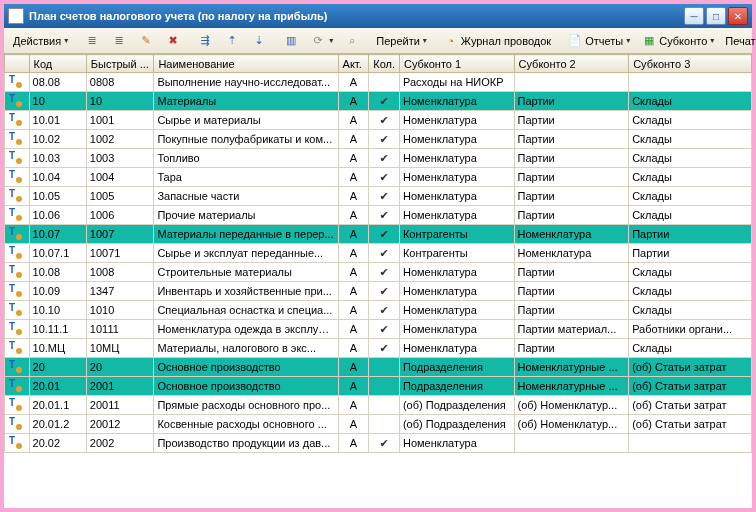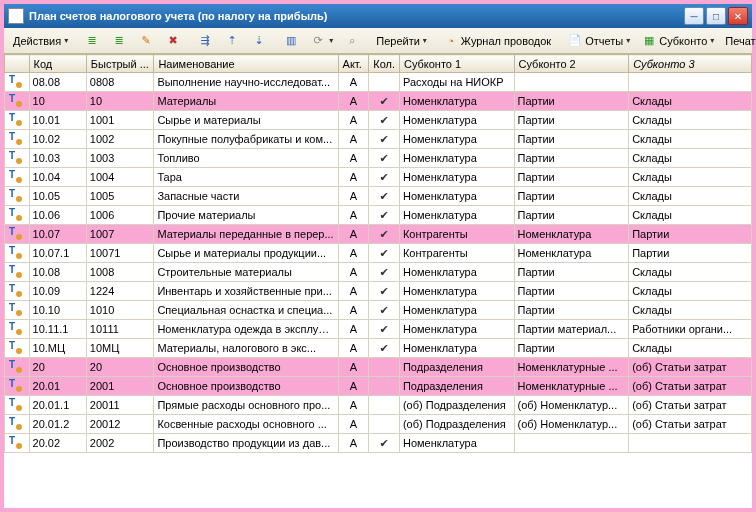--- a/index.html
+++ b/index.html
@@ -11,21 +11,21 @@
 .title-btn { width: 20px; height: 18px; background: linear-gradient(#fafcff,#cfe0f4); border: 1px solid #6a8ab3; margin-left: 2px; display: flex; align-items: center; justify-content: center; font-family: Arial; font-size: 10px; color: #2a4a7a; border-radius: 2px; cursor: pointer; }
 .title-btn.close { background: linear-gradient(#f08070,#d04030); color:#fff; border-color:#a02020; }
 .toolbar { background: linear-gradient(#f8f6ee,#ede8d8); height: 26px; display: flex; align-items: center; padding: 1px 4px; border-bottom: 1px solid #c0b89a; gap:1px; }
 .tb-btn { height: 22px; padding: 0 4px; display: flex; align-items: center; border: 1px solid transparent; cursor: pointer; gap:2px; white-space:nowrap; }
 .tb-sep { width: 1px; height: 20px; background: #c8c0a8; margin: 0 2px; }
 .drop-arrow { font-size: 8px; color: #333; margin-left:1px; }
 .grid-wrap { flex: 1; overflow: auto; background: #fff; position:relative; }
 table { border-collapse: collapse; width: 100%; table-layout: fixed; }
 th { background: linear-gradient(#fdfcf8,#eae3d0); border: 1px solid #c0b89a; padding: 2px 4px; text-align: left; font-weight: normal; height: 18px; white-space: nowrap; overflow: hidden; font-size: 11px; }
 td { border: 1px solid #d8d0c0; padding: 1px 3px; height: 18px; white-space: nowrap; overflow: hidden; text-overflow: ellipsis; font-size: 11px; }
-tr.alt td { background: #f9a8d4; }
+tr.alt td { background: #14b8a6; }
 tr.plain td { background: #fff; }
 .row-icon { width: 14px; height:14px; display:inline-block; position:relative; }
 .row-icon::before { content:"T"; color:#2060c0; font-weight:bold; font-size:10px; position:absolute; left:1px; top:0; }
 .row-icon::after { content:""; position:absolute; right:0; bottom:0; width:6px; height:6px; background:#e0a030; border-radius:50%; }
 .chk { color: #333; text-align:center; }
 
 .ic { width:16px; height:16px; display:inline-flex; align-items:center; justify-content:center; font-size:11px; }
 .ic-green{color:#2a9a2a}.ic-red{color:#c03030}.ic-blue{color:#3060c0}.ic-orange{color:#d07818}.ic-gray{color:#888}
 </style>
 </head>
@@ -111,21 +111,21 @@
       <thead>
           <tr id="hdr">
             <th style="width: 24px;"></th>
             <th style="width: 56px;">Код</th>
             <th style="width: 66px;">Быстрый ...</th>
             <th style="width: 180px;">Наименование</th>
             <th style="width: 30px;">Акт.</th>
             <th style="width: 30px;">Кол.</th>
             <th style="width: 112px;">Субконто 1</th>
             <th style="width: 112px;">Субконто 2</th>
-            <th style="width: 120px; font-style: italic;">Субконто 3</th>
+            <th style="width: 120px;">Субконто 3</th>
           </tr>
         </thead>
       <tbody id="tbody">
           <tr class="plain">
             <td><span class="row-icon"></span></td>
             <td>08.08</td>
             <td>0808</td>
             <td>Выполнение научно-исследоват...</td>
             <td style="text-align: center;">А</td>
             <td style="text-align: center;"></td>
@@ -218,42 +218,42 @@
             <td style="text-align: center;">А</td>
             <td style="text-align: center;"><span class="chk">✔</span></td>
             <td>Контрагенты</td>
             <td>Номенклатура</td>
             <td>Партии</td>
           </tr>
           <tr class="plain">
             <td><span class="row-icon"></span></td>
             <td>10.07.1</td>
             <td>10071</td>
-            <td>Сырье и материалы продукции...</td>
+            <td>Сырье и эксплуат переданные...</td>
             <td style="text-align: center;">А</td>
             <td style="text-align: center;"><span class="chk">✔</span></td>
             <td>Контрагенты</td>
             <td>Номенклатура</td>
             <td>Партии</td>
           </tr>
           <tr class="plain">
             <td><span class="row-icon"></span></td>
             <td>10.08</td>
             <td>1008</td>
             <td>Строительные материалы</td>
             <td style="text-align: center;">А</td>
             <td style="text-align: center;"><span class="chk">✔</span></td>
             <td>Номенклатура</td>
             <td>Партии</td>
             <td>Склады</td>
           </tr>
           <tr class="plain">
             <td><span class="row-icon"></span></td>
             <td>10.09</td>
-            <td>1224</td>
+            <td>1347</td>
             <td>Инвентарь и хозяйственные при...</td>
             <td style="text-align: center;">А</td>
             <td style="text-align: center;"><span class="chk">✔</span></td>
             <td>Номенклатура</td>
             <td>Партии</td>
             <td>Склады</td>
           </tr>
           <tr class="plain">
             <td><span class="row-icon"></span></td>
             <td>10.10</td>

